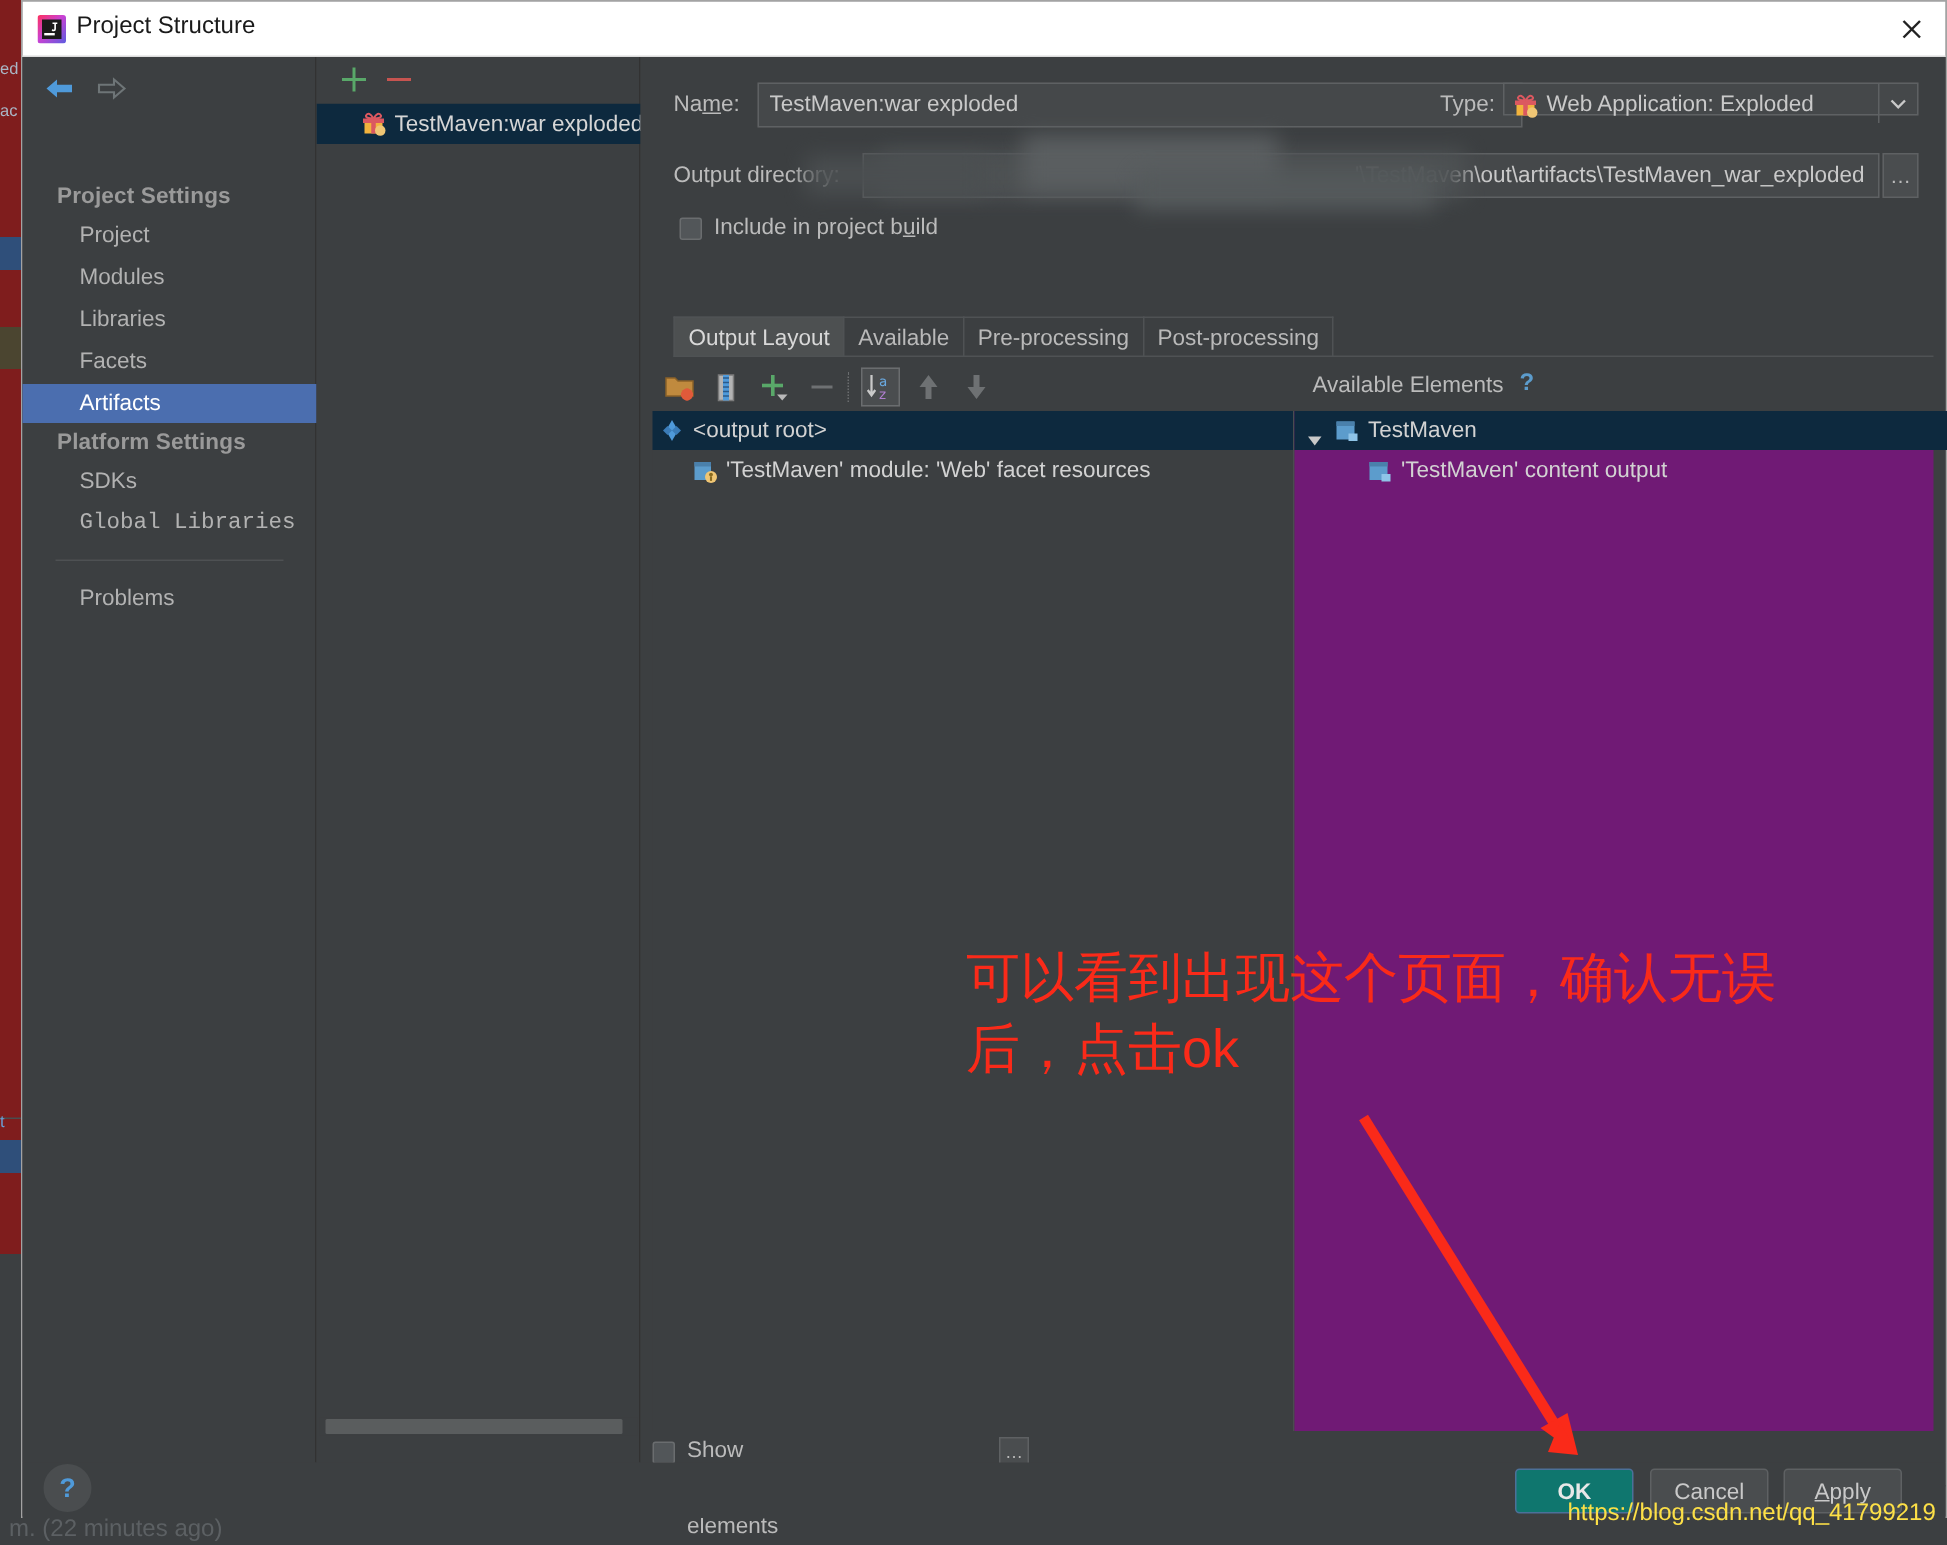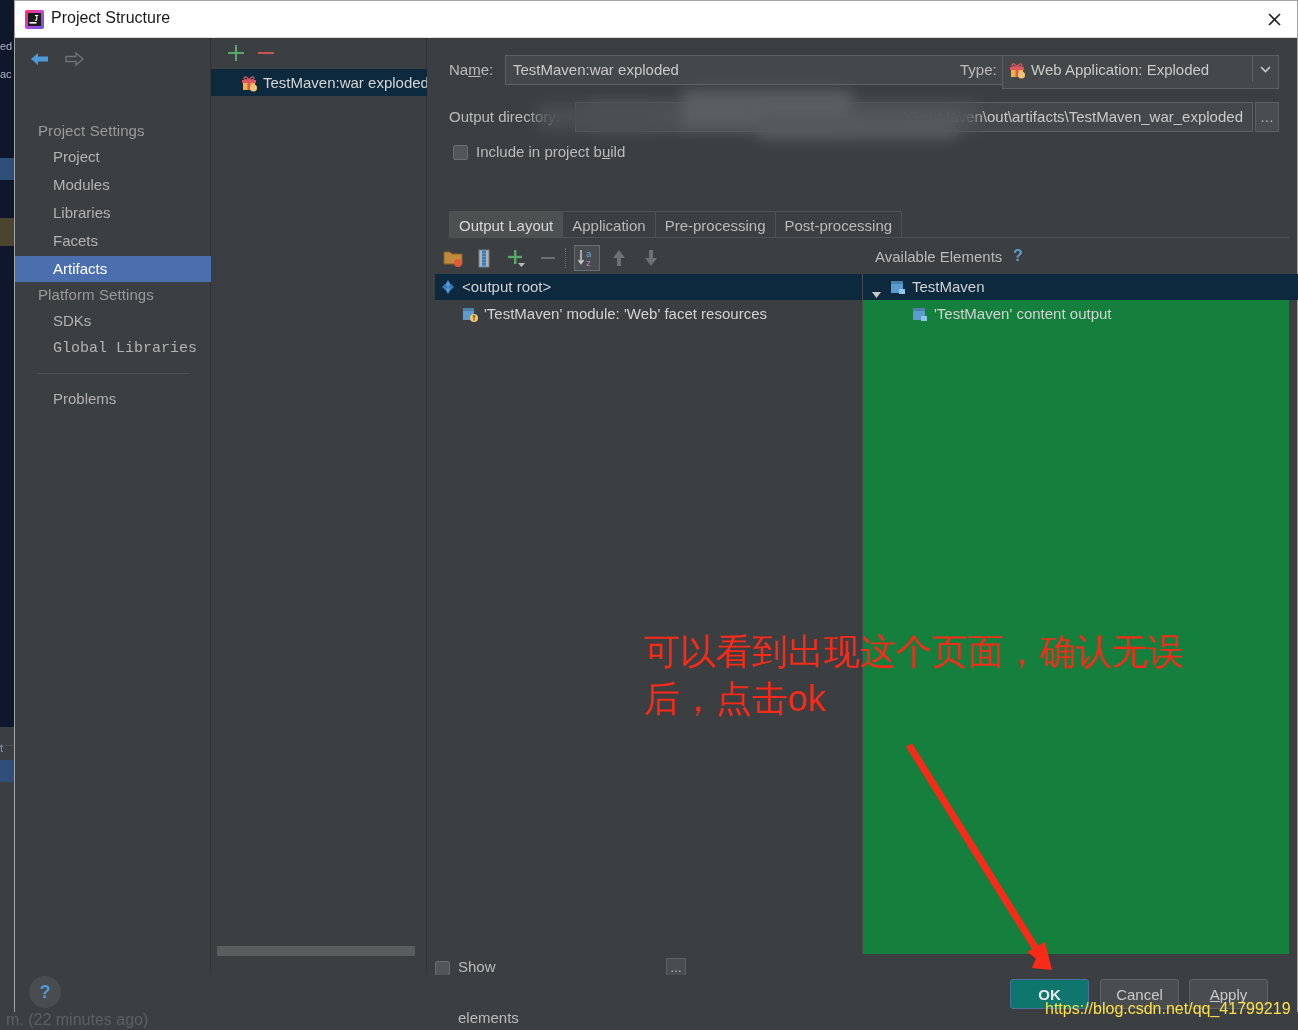--- a/index.html
+++ b/index.html
@@ -10,22 +10,22 @@
     font-family: "Liberation Sans", sans-serif;
   }
   #root {
     position: relative;
     width: 1298px; height: 1030px;
     background: #3c3f41;
   }
 
   
   .ide-bg-left {
-    position: absolute; left: 0; top: 0; width: 20px; height: 727px;
-    background: #0f172a;
+    position: absolute; left: 0; top: 0; width: 20px; height: 836px;
+    background: #7f1d1d;
   }
   .ide-strip {
     position: absolute; left: 0; width: 20px;
     font-size: 11px; color: #a9b7c6; overflow: hidden;
     font-family: "Liberation Sans", sans-serif;
     white-space: nowrap;
   }
   .ide-bg-right {
     position: absolute; left: 1278px; top: 0; width: 20px; height: 1030px;
     background: #3c3f41;
@@ -80,21 +80,21 @@
     border-right: 1px solid #323232;
     box-sizing: border-box;
   }
   .nav-arrows { position: absolute; left: 12px; top: 10px; }
   .arrow-back, .arrow-fwd {
     display: inline-block; width: 30px; height: 26px;
     vertical-align: top; cursor: pointer;
   }
   .nav-group {
     position: absolute; left: 0; width: 196px;
-    font-size: 15px; font-weight: normal; color: #9a9a9a;
+    font-size: 15px; font-weight: bold; color: #9a9a9a;
     padding-left: 23px; box-sizing: border-box;
     letter-spacing: 0.1px;
   }
   .nav-item {
     position: absolute; left: 0; width: 196px; height: 26px;
     font-size: 15px; color: #b2b2b2;
     padding-left: 38px; box-sizing: border-box;
     line-height: 26px; cursor: pointer;
   }
   .nav-item.selected {
@@ -246,21 +246,21 @@
     font-size: 16px; color: #5c9ccc; cursor: pointer; font-weight: bold;
   }
 
   
   .tree-left {
     position: absolute; left: 8px; top: 236px; width: 427px; height: 680px;
     background: #3c3f41;
   }
   .tree-right {
     position: absolute; left: 436px; top: 236px; width: 426px; height: 680px;
-    background: #15803d;
+    background: #701a75;
   }
   .tree-divider {
     position: absolute; left: 435px; top: 236px; width: 1px; height: 680px;
     background: #4a4d4f;
   }
   .tree-row {
     position: absolute; left: 0; width: 100%; height: 26px; line-height: 26px;
     font-size: 15px; color: #d2d2d2; white-space: nowrap; cursor: pointer; padding-left: 27px;
   }
   .tree-row.sel { background: #0d293e; }
@@ -461,21 +461,21 @@
       <div class="art-hscroll-track"></div>
       <div class="art-hscroll-thumb"></div>
     </div>
 
     <div class="detail">
 
       <div class="lbl" style="left:22px; top:23px;">Na<u>m</u>e:</div>
       <div class="textfield" style="left:78px; top:17px; width:510px; height:30px;">TestMaven:war exploded</div>
 
       <div class="lbl" style="left:533px; top:23px;">Type:</div>
-      <div class="combo" style="left:575px; top:17px; width:277px; height:34px;">
+      <div class="combo" style="left:575px; top:17px; width:277px; height:22px;">
         <span class="combo-icon">
           <svg width="18" height="18" viewBox="0 0 18 18">
             <rect x="2" y="6" width="14" height="3" fill="#db5860"></rect>
             <rect x="3" y="9" width="12" height="7" fill="#f2b33d"></rect>
             <rect x="7.5" y="6" width="3" height="10" fill="#db5860"></rect>
             <path d="M9 6 Q6 1 4 4 Q3.5 6 9 6" fill="none" stroke="#db5860" stroke-width="1.3"></path>
             <path d="M9 6 Q12 1 14 4 Q14.5 6 9 6" fill="none" stroke="#db5860" stroke-width="1.3"></path>
             <circle cx="13.5" cy="14" r="3.5" fill="#f0c674"></circle>
           </svg>
         </span>
@@ -492,21 +492,21 @@
       <div class="blur-smudge" style="left:160px; top:62px; width:390px; height:32px;"></div>
       <div class="blur-smudge" style="left:255px; top:52px; width:170px; height:38px; background:#5b5f61;"></div>
       <div class="blur-smudge" style="left:330px; top:76px; width:200px; height:26px; background:#555a5c;"></div>
       <div class="blur-smudge" style="left:110px; top:66px; width:120px; height:26px; background:#4b4f51;"></div>
       <div class="dots-btn" style="left:828px; top:64px; width:24px; height:30px;">…</div>
 
       <div class="checkbox-box" style="left:26px; top:107px;"></div>
       <div class="lbl" style="left:49px; top:105px;">Include in project b<u>u</u>ild</div>
 
       <div class="tabstrip">
-        <span class="tab active">Output Layout</span><span class="tab">Application</span><span class="tab">Pre-processing</span><span class="tab">Post-processing</span>
+        <span class="tab active">Output Layout</span><span class="tab">Available</span><span class="tab">Pre-processing</span><span class="tab">Post-processing</span>
       </div>
       <div class="tab-underline"></div>
 
       <div class="tree-toolbar">
         <span class="ttb-icon" style="left:7px;">
           <svg width="22" height="22" viewBox="0 0 22 22">
             <path d="M2 5 L8 5 L10 7 L20 7 L20 17 L2 17 Z" fill="#c08a3e" stroke="#8a6228" stroke-width="1"></path>
             <circle cx="16" cy="16" r="4" fill="#e05a3a"></circle>
             <path d="M16 12 L16 20 M12 16 L20 16" stroke="#e05a3a" stroke-width="2"></path>
           </svg>

